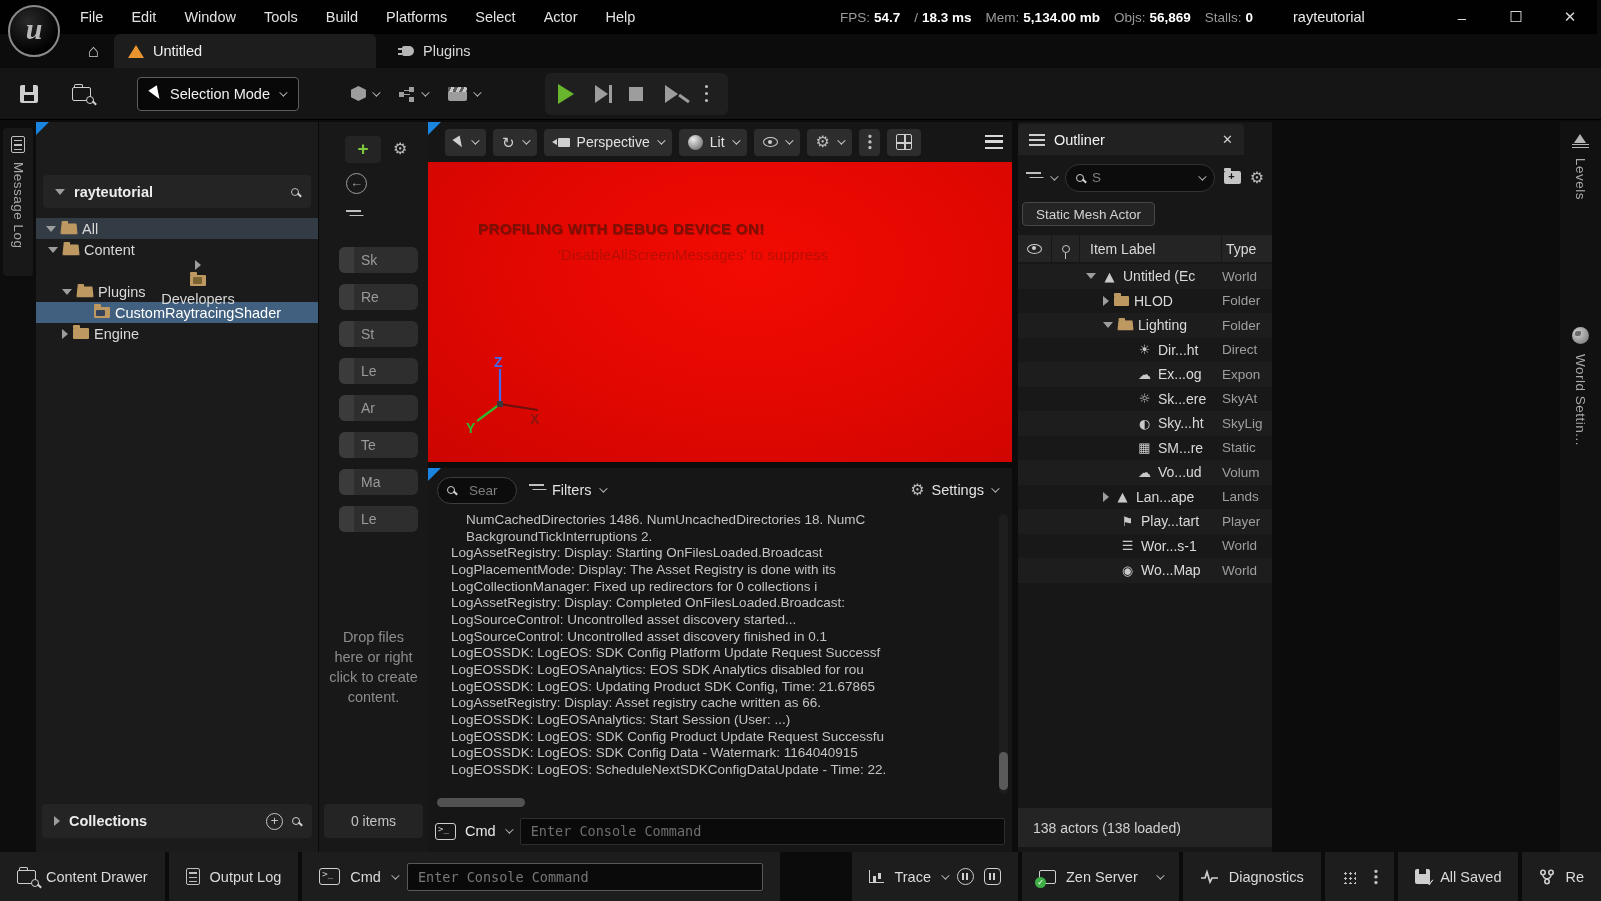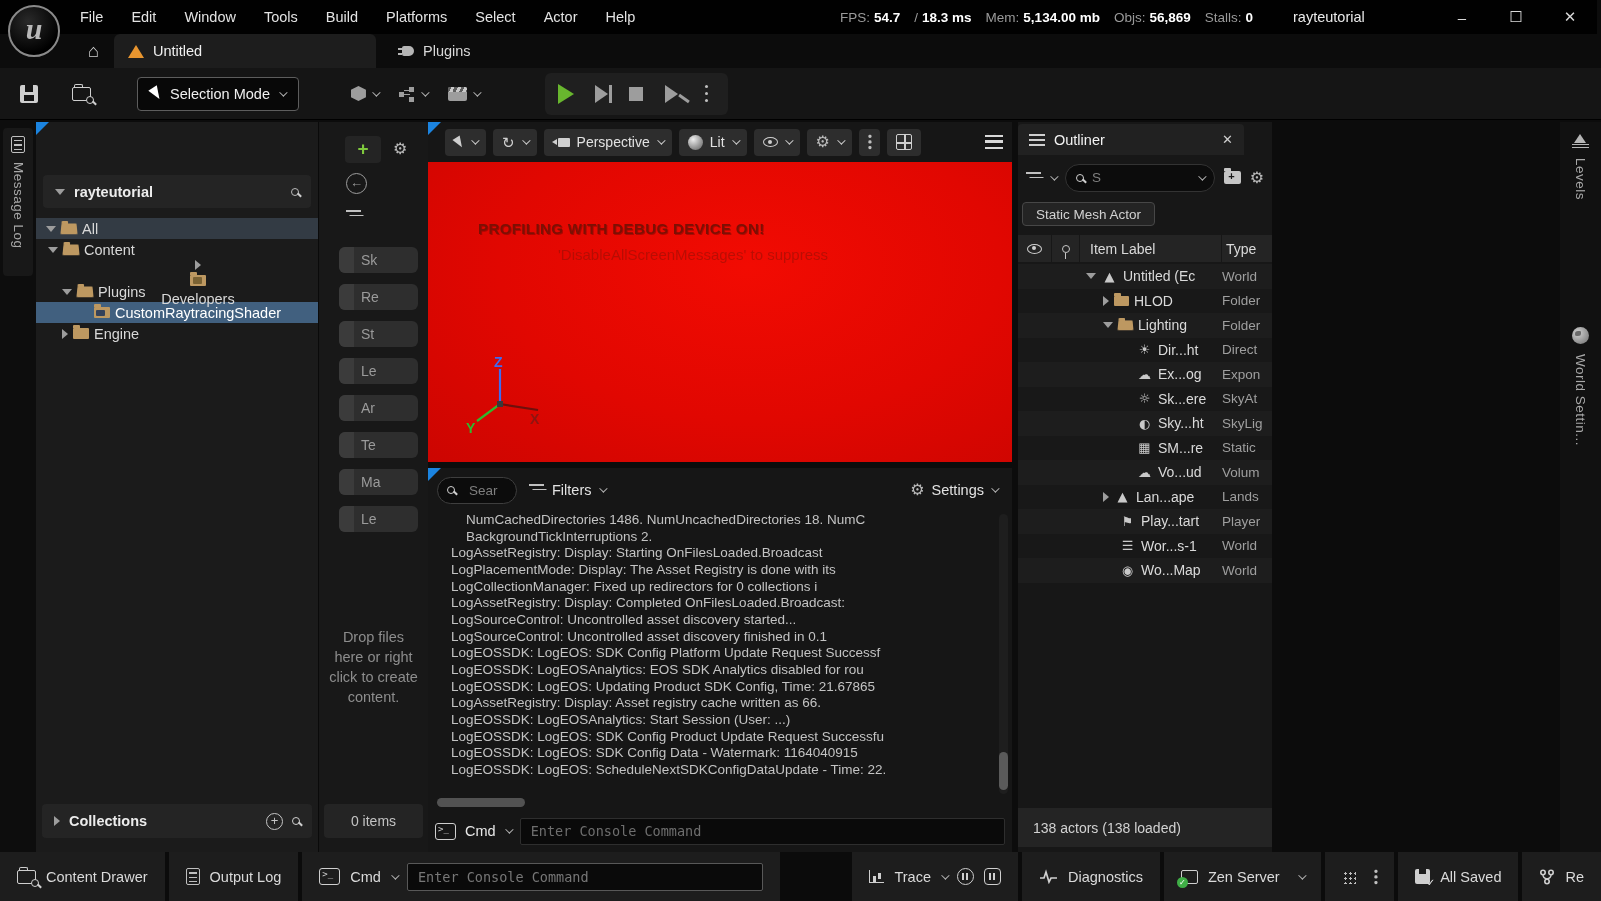--- a/index.html
+++ b/index.html
@@ -744,29 +744,29 @@
     </div>
     <div class="sb-spacer"></div>
     <div class="sb-g">
       <span class="ic-chart"></span>
       <span>Trace</span>
       <span class="chv"></span>
       <span class="ic-ring"></span>
       <span class="ic-ring sq"></span>
     </div>
     <div class="sb-g">
+      <span class="ic-zen"></span>
+      <span>Zen Server</span>
+      <span class="chv" style="margin-left:8px"></span>
+    </div>
+    <div class="sb-g">
       <svg class="ic-pulse-svg" width="19" height="15" viewBox="0 0 19 15">
           <polyline points="1,9 5,9 7,3 10,13 12,9 18,9" stroke="#cfcfcf" stroke-width="1.7" fill="none"></polyline>
         </svg>
       <span>Diagnostics</span>
-    </div>
-    <div class="sb-g">
-      <span class="ic-zen"></span>
-      <span>Zen Server</span>
-      <span class="chv" style="margin-left:8px"></span>
     </div>
     <div class="sb-g">
       <span class="ic-dots9"></span>
       <span class="ic-kebab" style="margin-left:8px;transform:scale(0.8)"></span>
     </div>
     <div class="sb-g">
       <span class="ic-save-sm"></span>
       <span>All Saved</span>
     </div>
     <div class="sb-g">

